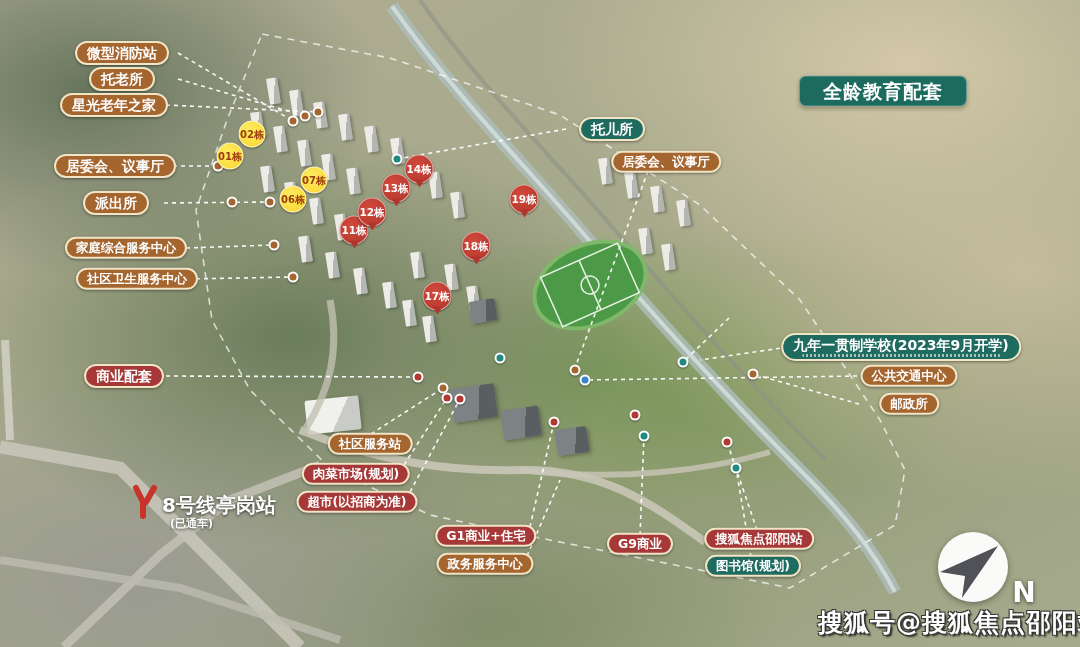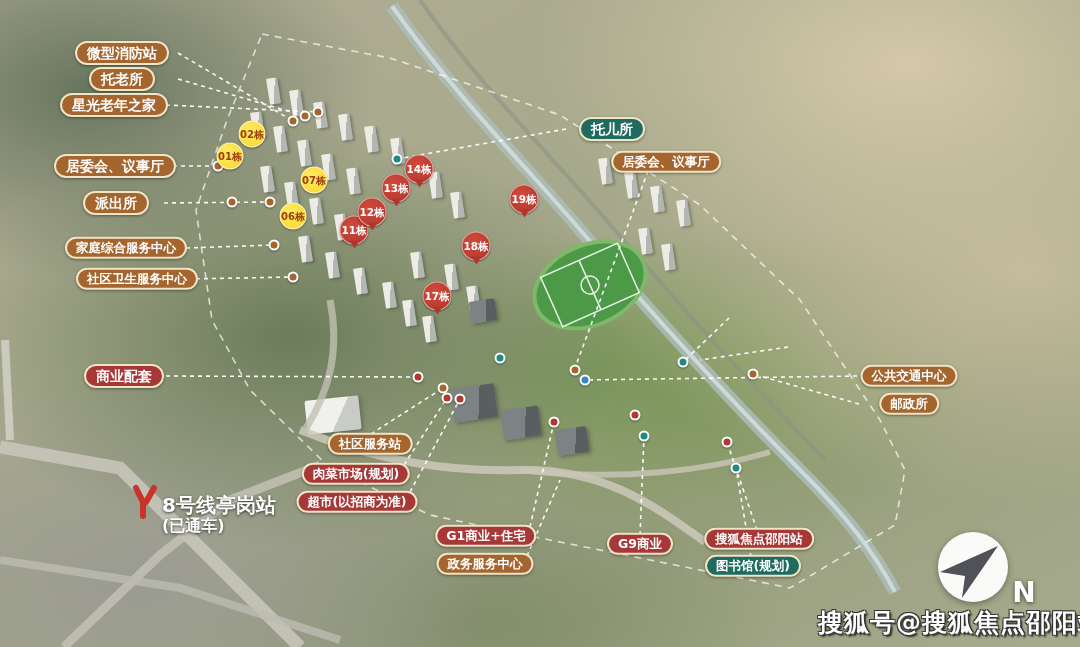--- a/index.html
+++ b/index.html
@@ -52,21 +52,21 @@
     width:0;height:0;border:5px solid transparent;border-top:8px solid #b1352b;}
   
   .dot{position:absolute;transform:translate(-50%,-50%);width:11px;height:11px;border-radius:50%;
     border:2px solid #fff;box-sizing:border-box;box-shadow:0 1px 2px rgba(0,0,0,.4);z-index:4;}
   .dot.brown{background:#a5652f;} .dot.red{background:#b03a31;}
   .dot.teal{background:#1f8a7d;} .dot.blue{background:#3a86c8;}
   
   .station{position:absolute;left:130px;top:484px;z-index:6;color:#fff;}
   .station .name{position:absolute;left:32px;top:8px;font-size:20px;font-weight:700;white-space:nowrap;
     text-shadow:0 1px 3px rgba(0,0,0,.7);}
-  .station .status{position:absolute;left:32px;top:32px;font-size:16px;font-weight:700;white-space:nowrap;
+  .station .status{position:absolute;left:40px;top:32px;font-size:11px;font-weight:700;white-space:nowrap;
     text-shadow:0 1px 3px rgba(0,0,0,.7);}
   
   .compass{position:absolute;left:973px;top:567px;transform:translate(-50%,-50%);width:70px;height:70px;
     border-radius:50%;background:rgba(255,255,255,.95);box-shadow:0 2px 6px rgba(0,0,0,.35);z-index:6;}
   .compass-n{position:absolute;left:1024px;top:592px;transform:translate(-50%,-50%);color:#fff;
     font-size:28px;font-weight:700;text-shadow:0 1px 4px rgba(0,0,0,.65);z-index:6;}
   
   .watermark{position:absolute;left:818px;top:606px;font-size:25px;font-weight:700;color:#fff;
     letter-spacing:1px;white-space:nowrap;z-index:7;
     text-shadow:-1px -1px 0 #333,1px -1px 0 #333,-1px 1px 0 #333,2px 2px 2px rgba(0,0,0,.8);}
@@ -195,36 +195,41 @@
   <div class="pill cat-admin" style="left:114px;top:105px">星光老年之家</div>
   <div class="pill cat-admin" style="left:115px;top:166px">居委会、议事厅</div>
   <div class="pill cat-admin" style="left:116px;top:203px">派出所</div>
   <div class="pill cat-admin sm" style="left:126px;top:248px">家庭综合服务中心</div>
   <div class="pill cat-admin sm" style="left:137px;top:279px">社区卫生服务中心</div>
   <div class="pill cat-commercial" style="left:124px;top:376px">商业配套</div>
 
   <div class="pill cat-education" style="left:612px;top:129px">托儿所</div>
   <div class="pill cat-admin sm" style="left:666px;top:162px">居委会、议事厅</div>
 
+  <div class="pill cat-education" style="left:901px;top:347px">
+    <span>九年一贯制学校(2023年9月开学)</span>
+    <span class="fineprint"></span>
+  </div>
   <div class="pill cat-admin sm" style="left:909px;top:376px">公共交通中心</div>
   <div class="pill cat-admin sm" style="left:909px;top:404px">邮政所</div>
 
   <div class="pill cat-admin sm" style="left:370px;top:444px">社区服务站</div>
   <div class="pill cat-commercial sm" style="left:356px;top:474px">肉菜市场(规划)</div>
   <div class="pill cat-commercial sm" style="left:357px;top:502px">超市(以招商为准)</div>
   <div class="pill cat-commercial sm" style="left:486px;top:536px">G1商业+住宅</div>
   <div class="pill cat-admin sm" style="left:485px;top:564px">政务服务中心</div>
   <div class="pill cat-commercial sm" style="left:640px;top:544px">G9商业</div>
   <div class="pill cat-commercial sm" style="left:759px;top:539px">搜狐焦点邵阳站</div>
   <div class="pill cat-education sm" style="left:753px;top:566px">图书馆(规划)</div>
 
+  <div class="banner" style="left:883px;top:91px;background:#1d6a5e">全龄教育配套</div>
 
   <div class="badge-y" style="left:230px;top:156px">01栋</div>
   <div class="badge-y" style="left:252px;top:134px">02栋</div>
-  <div class="badge-y" style="left:293px;top:216px">06栋</div>
+  <div class="badge-y" style="left:293px;top:199px">06栋</div>
   <div class="badge-y" style="left:314px;top:180px">07栋</div>
 
   <div class="badge-r" style="left:354px;top:230px">11栋</div>
   <div class="badge-r" style="left:372px;top:212px">12栋</div>
   <div class="badge-r" style="left:396px;top:188px">13栋</div>
   <div class="badge-r" style="left:419px;top:169px">14栋</div>
   <div class="badge-r" style="left:437px;top:296px">17栋</div>
   <div class="badge-r" style="left:476px;top:246px">18栋</div>
   <div class="badge-r" style="left:524px;top:199px">19栋</div>
 

